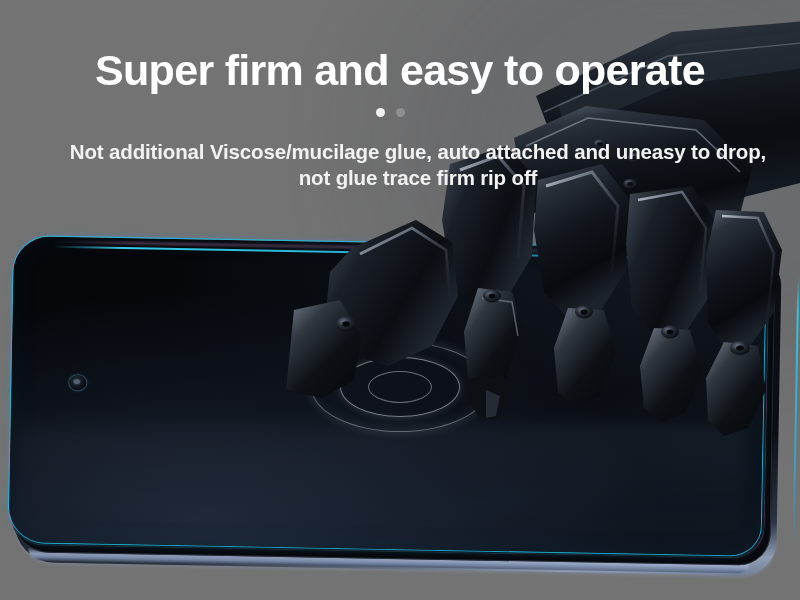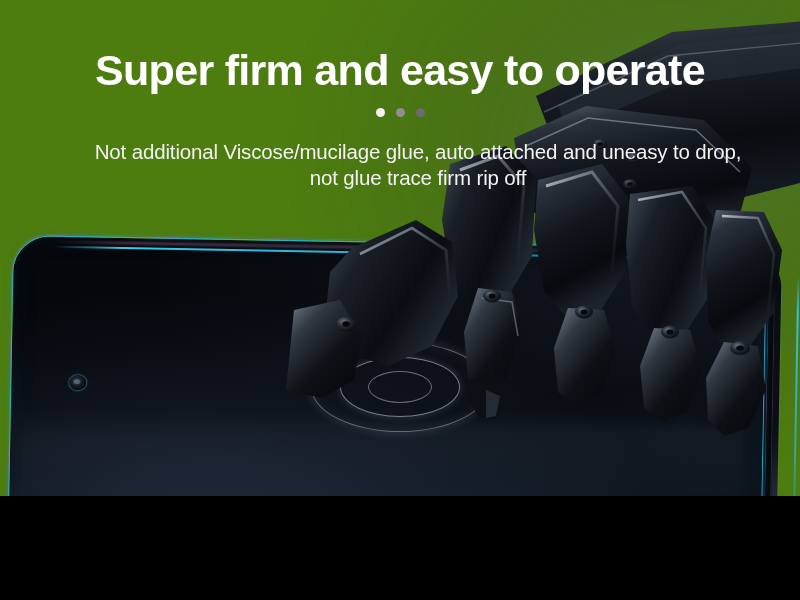--- a/index.html
+++ b/index.html
@@ -9,22 +9,22 @@
     background: #000000;
   }
   body {
     font-family: "Liberation Sans", sans-serif;
     -webkit-font-smoothing: antialiased;
   }
 
   #banner {
     position: relative;
     width: 800px;
-    height: 496px;
-    background: #4d7c0f;
+    height: 600px;
+    background: #737373;
     overflow: hidden;
   }
 
   
   .scene {
     position: absolute;
     inset: 0;
     overflow: hidden;
   }
 
@@ -307,21 +307,21 @@
 
   .subhead {
     position: absolute;
     left: 6px;
     right: 0;
     top: 139px;
     text-align: center;
     color: #f2f2f2;
     font-size: 20.5px;
     line-height: 26px;
-    font-weight: 400;
+    font-weight: 700;
     letter-spacing: -0.15px;
     margin-left: 30px;
   }
   .subhead .line { display: block; white-space: nowrap; }
 </style>
 </head>
 <body>
 
 <div id="banner">
 

